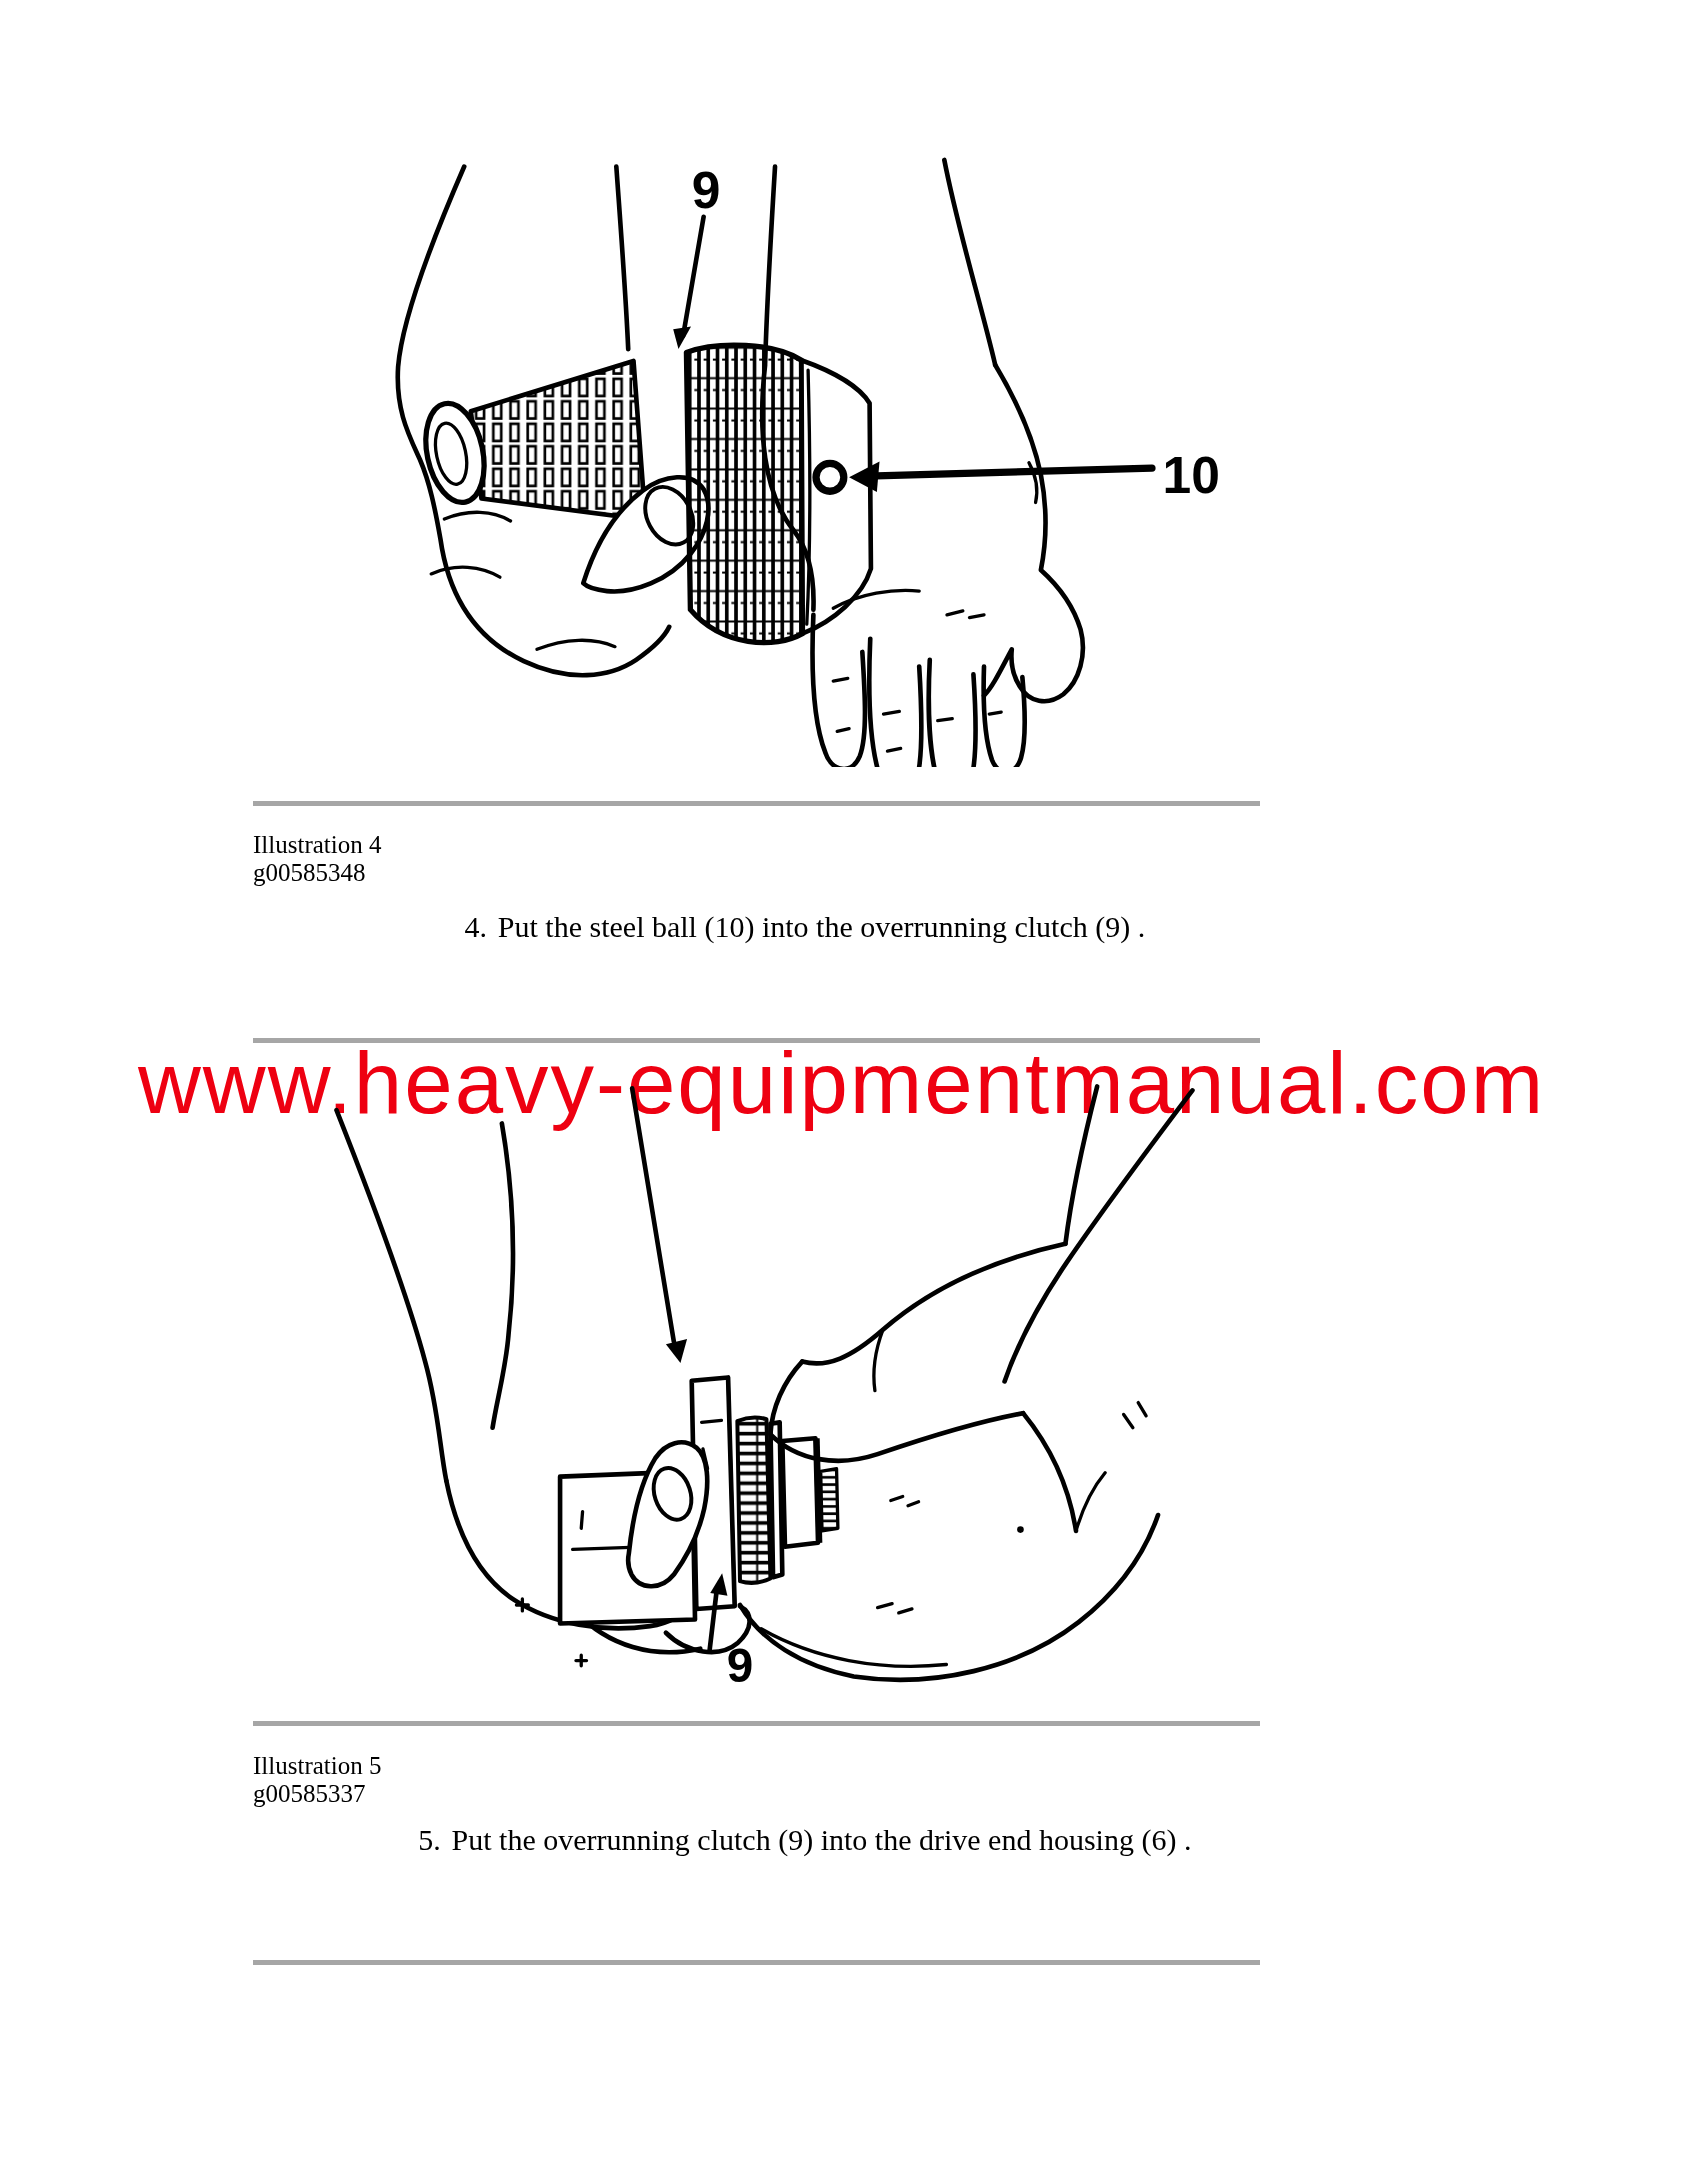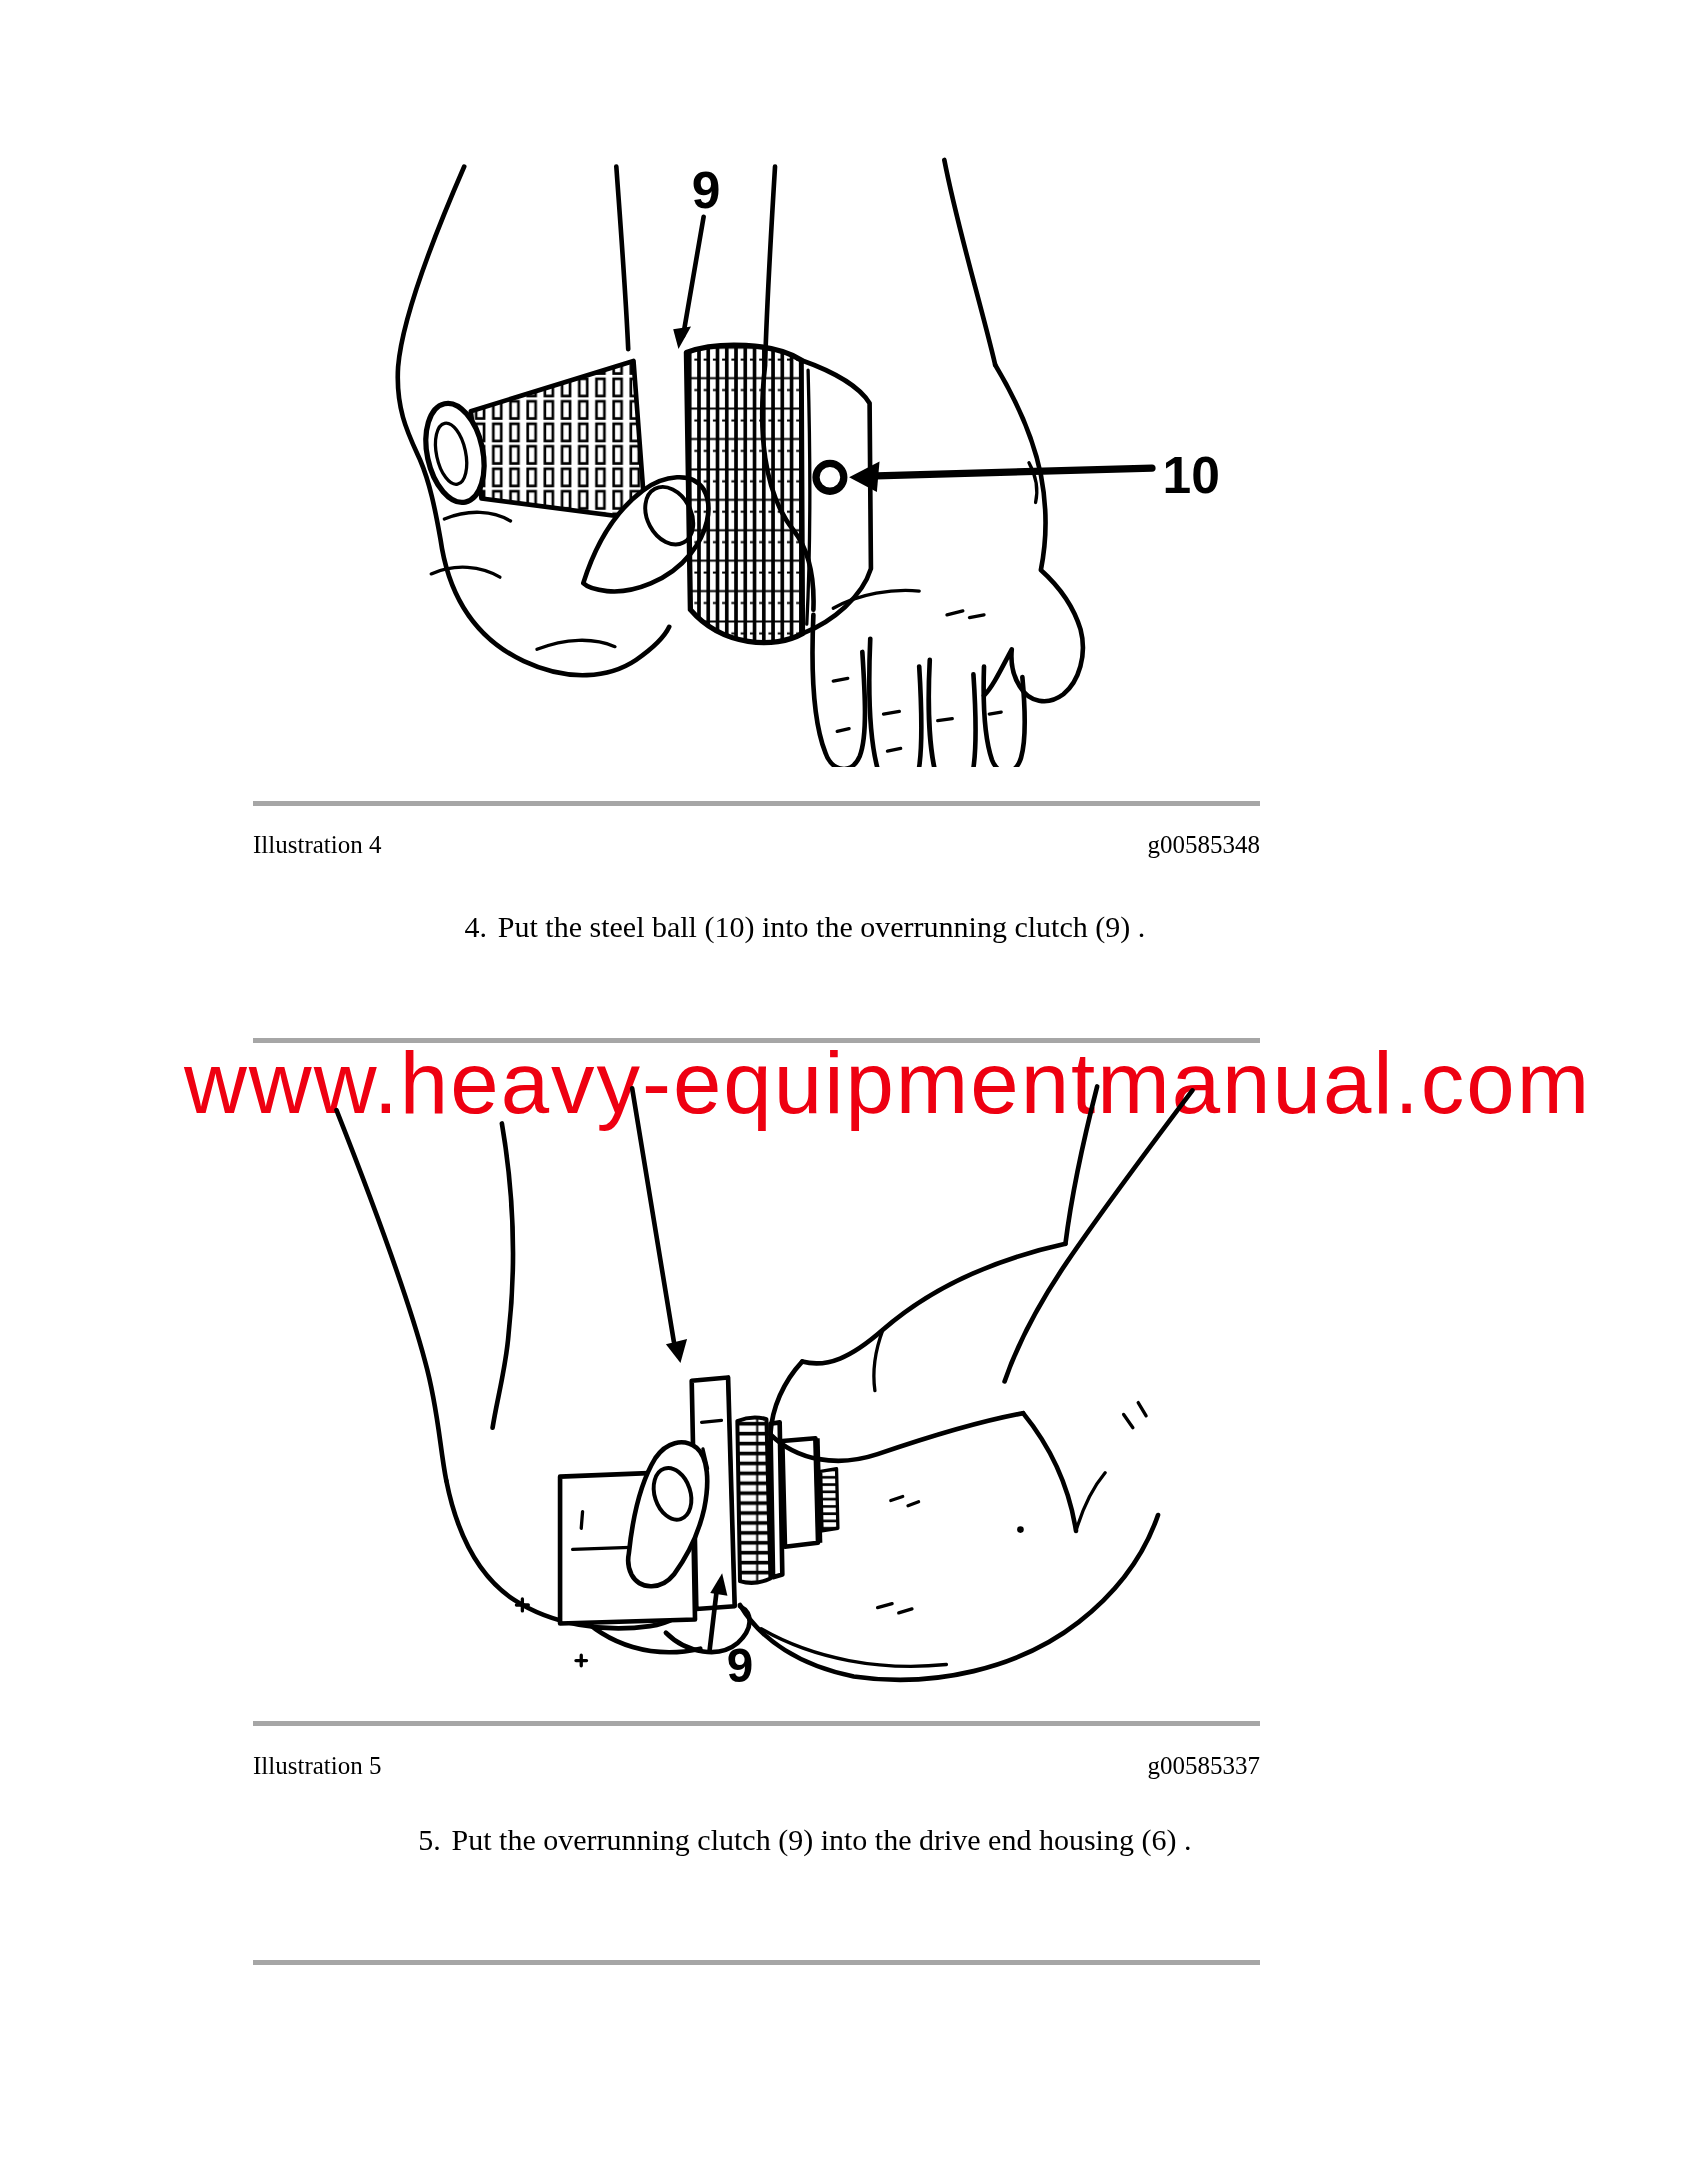--- a/index.html
+++ b/index.html
@@ -7,21 +7,21 @@
     width:1687px;height:2183px;position:relative;background:#ffffff;
     font-family:"Liberation Serif","DejaVu Serif",serif;color:#000;
     overflow:hidden;
   }
   .divider{
     position:absolute;left:253px;width:1007px;height:5.3px;background:#a6a6a6;
   }
   .caption-row{
     position:absolute;left:253px;width:1007px;display:flex;
     justify-content:space-between;align-items:baseline;
-    font-size:25px;line-height:1.1;
+    font-size:25px;line-height:1.1;flex-direction:column;
   }
   .step{
     position:absolute;left:204px;width:1191px;font-size:30px;line-height:1.25;
     white-space:nowrap;
     text-align:center;
   }
   .step .num{display:inline-block;min-width:44px;}
   .watermark{
     position:absolute;left:138px;top:1032px;z-index:5;
     font-family:"Liberation Sans","DejaVu Sans",sans-serif;
@@ -116,21 +116,21 @@
   <span>Illustration 4</span>
   <span>g00585348</span>
 </div>
 
 <div class="step" style="top:908px;">
   <span class="num">4.</span><span>Put the steel ball (10) into the overrunning clutch (9) .</span>
 </div>
 
 <div class="divider" style="top:1038px;"></div>
 
-<div class="watermark" style="color: rgb(238, 0, 17); margin-left: 46px;">www.heavy-equipmentmanual.com</div>
+<div class="watermark" style="color: rgb(238, 0, 17);">www.heavy-equipmentmanual.com</div>
 
 <svg class="figsvg" style="left:298px;top:1052px;" width="966" height="635" viewBox="0 0 1460 960">
   <defs>
     <pattern id="ht" width="48" height="15" patternUnits="userSpaceOnUse">
       <path d="M0,7 H48" stroke="#000" stroke-width="5.5"></path>
       <path d="M22,0 V15" stroke="#000" stroke-width="3"></path>
     </pattern>
     <pattern id="ht2" width="30" height="11" patternUnits="userSpaceOnUse">
       <path d="M0,5 H30" stroke="#000" stroke-width="4"></path>
     </pattern>

